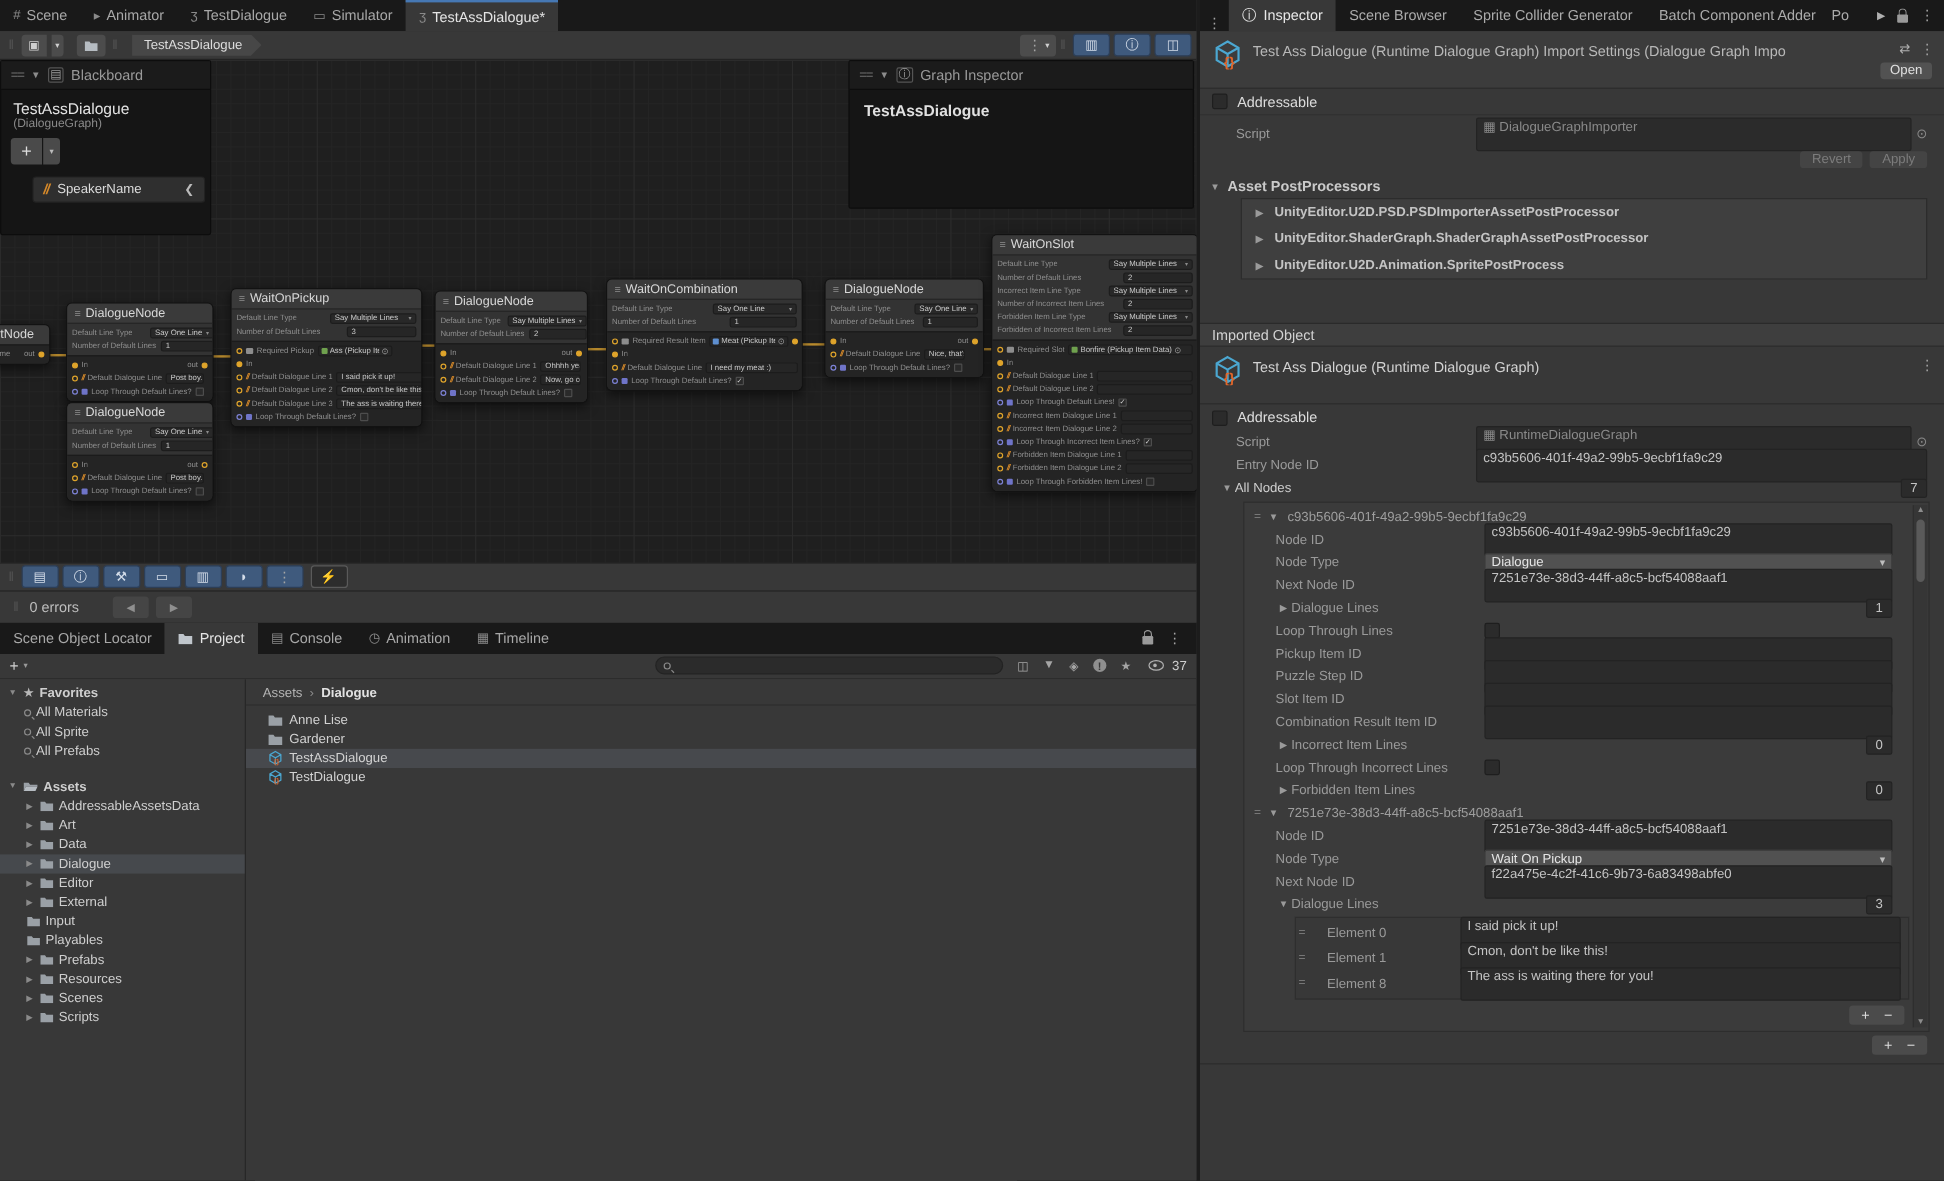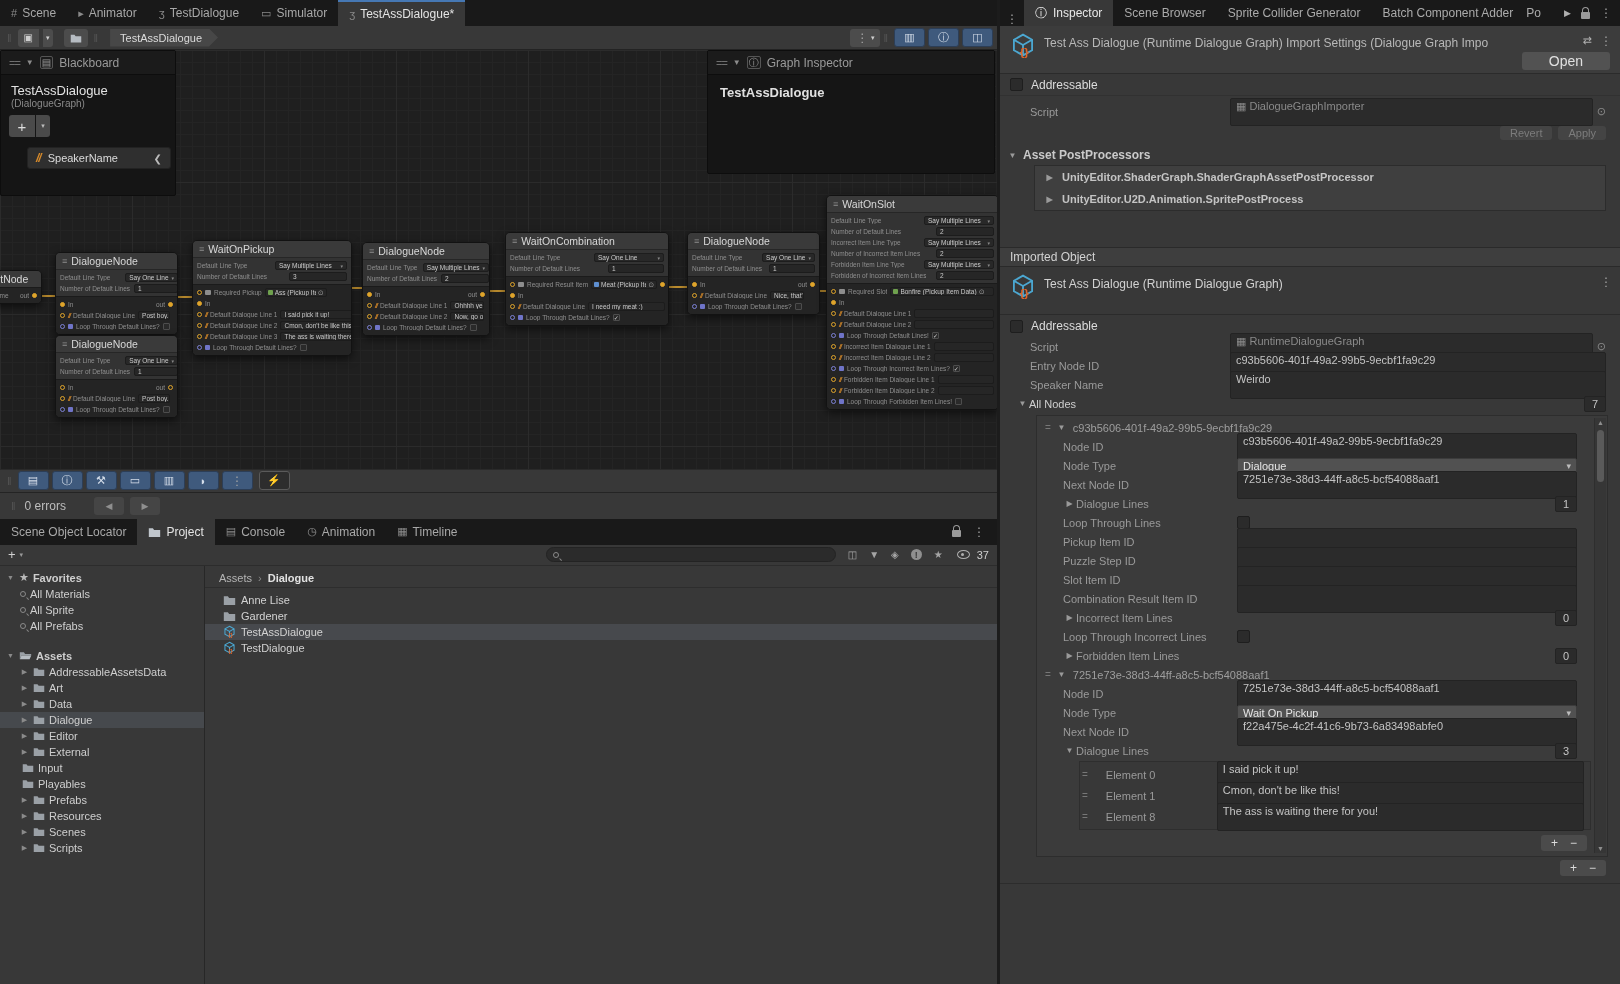--- a/index.html
+++ b/index.html
@@ -111,21 +111,21 @@
   .frow.sel{background:#47494d}
   
   #right{flex:1;display:flex;flex-direction:column;background:#383838;overflow:hidden}
   .itabbar{height:26px;background:#191919;display:flex;align-items:flex-end;font-size:12px;color:#ababab;flex:none}
   .itab{height:26px;display:flex;align-items:center;gap:6px;padding:0 11px;white-space:nowrap}
   .itab.active{background:#383838;color:#e8e8e8}
   .itbright{margin-left:auto;display:flex;align-items:center;gap:10px;padding-right:8px;height:26px}
   .iheader{background:#3c3c3c;border-bottom:1px solid #2b2b2b;height:48px;position:relative;display:flex;align-items:flex-start;gap:8px;padding:6px 26px 0 10px;flex:none}
   .ititle{font-size:12px;color:#b8b8b8;white-space:nowrap;overflow:hidden;flex:1;padding-top:4px}
   .hdricons{position:absolute;right:8px;top:8px;display:flex;gap:8px;color:#b0b0b0;font-size:11px}
-  .openbtn{position:absolute;right:10px;top:26px;background:#525252;border-radius:3px;color:#e0e0e0;font-size:14px;padding:1px 27px}
+  .openbtn{position:absolute;right:10px;top:26px;background:#525252;border-radius:3px;color:#e0e0e0;font-size:11px;padding:1px 8px}
   .irow{display:flex;align-items:center;height:19px;padding-right:14px;flex:none}
   .chk{width:13px;height:13px;background:#2b2b2b;border:1px solid #1e1e1e;border-radius:2px;flex:none}
   .addr{height:22px;display:flex;align-items:center;gap:8px;padding-left:10px;font-size:12px;color:#dcdcdc;flex:none;border-bottom:1px solid #313131}
   .ilbl{color:#9a9a9a;font-size:11px;flex:none;white-space:nowrap;overflow:hidden}
   .ifield{flex:1;background:#2b2b2b;border:1px solid #232323;border-radius:2px;height:28px;line-height:14px;font-size:11px;color:#c4c4c4;padding:0 5px;white-space:nowrap;overflow:hidden;min-width:0}
   .ifield.dim{color:#8a8a8a}
   .idrop{flex:1;background:#515151;border:1px solid #3c3c3c;border-radius:2px;height:16px;line-height:14px;font-size:11px;color:#e4e4e4;padding:0 5px;display:flex;align-items:center;min-width:0}
   .idrop::after{content:"▾";margin-left:auto;color:#bdbdbd;font-size:9px}
   .ibadge{width:22px;flex:none;margin-left:8px;background:#2b2b2b;border:1px solid #232323;border-radius:2px;height:16px;line-height:14px;font-size:11px;color:#c4c4c4;text-align:center}
   .fo{color:#9a9a9a;font-size:8px;width:13px;flex:none;text-align:center}
@@ -935,20 +935,24 @@
       <span class="dbtn"><span>Revert</span></span>
       <span class="dbtn"><span>Apply</span></span>
     </div>
     <div class="sect">
         <span class="fo o"></span>
         <span>Asset PostProcessors</span>
       </div>
     <div class="ppbox">
       <div class="pprow">
           <span class="fo c"></span>
+          <span>UnityEditor.U2D.PSD.PSDImporterAssetPostProcessor</span>
+        </div>
+      <div class="pprow">
+          <span class="fo c"></span>
           <span>UnityEditor.ShaderGraph.ShaderGraphAssetPostProcessor</span>
         </div>
       <div class="pprow">
           <span class="fo c"></span>
           <span>UnityEditor.U2D.Animation.SpritePostProcess</span>
         </div>
     </div>
     <div class="spacer34"></div>
     <div class="iband">
         <span>Imported Object</span>
@@ -970,24 +974,20 @@
       </div>
     <div class="irow" style="padding-left:30px">
       <span class="ilbl" style="width:200px">Script</span>
       <span class="ifield dim">▦ <span>RuntimeDialogueGraph</span></span>
       <span style="color:#8a8a8a;font-size:11px;margin-left:4px">⊙</span>
     </div>
     <div class="irow" style="padding-left:30px">
       <span class="ilbl" style="width:200px">Entry Node ID</span>
       <span class="ifield"><span>c93b5606-401f-49a2-99b5-9ecbf1fa9c29</span></span>
     </div>
-    <div class="irow" style="padding-left:30px">
-      <span class="ilbl" style="width:200px">Speaker Name</span>
-      <span class="ifield"><span>Weirdo</span></span>
-    </div>
     <div class="irow" style="padding-left:16px">
       <span class="fo o"></span>
       <span class="ilbl" style="color:#cfcfcf">All Nodes</span>
       <span class="ibadge" style="margin-left:auto"><span>7</span></span>
     </div>
 
     <div class="nodesbox">
 
       <div class="ghdr">
           <span class="dragh">=</span>

